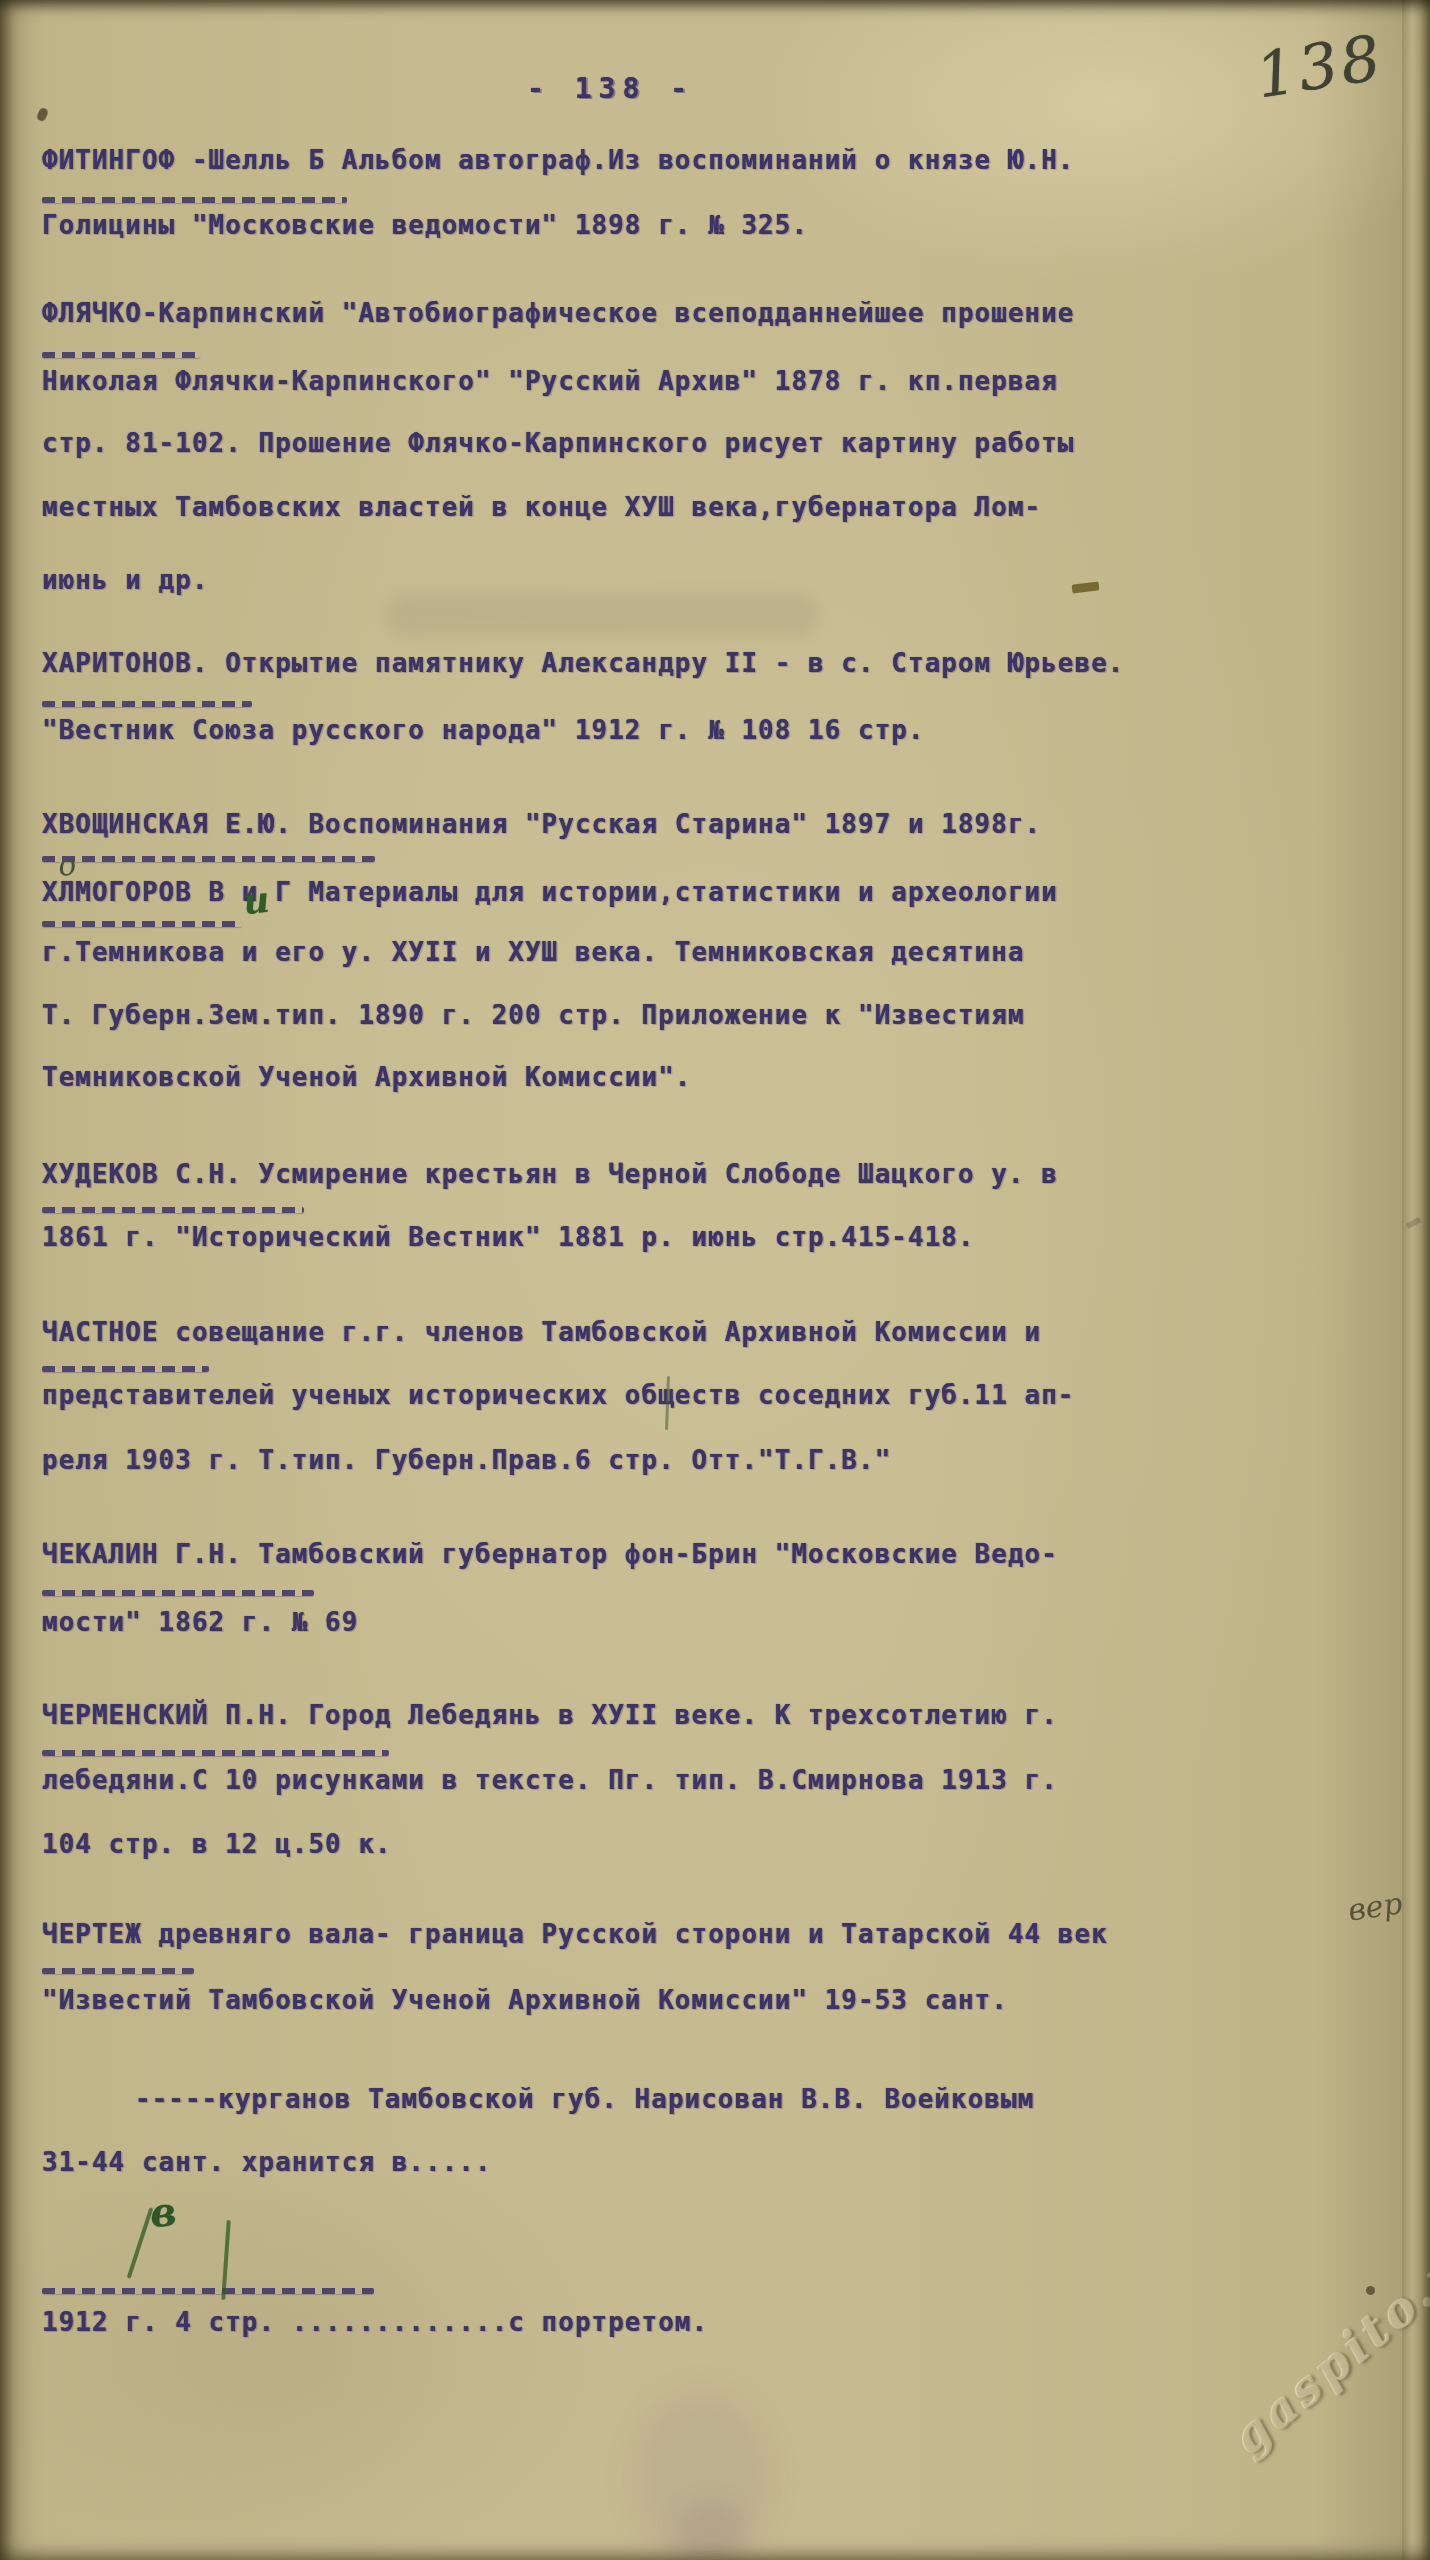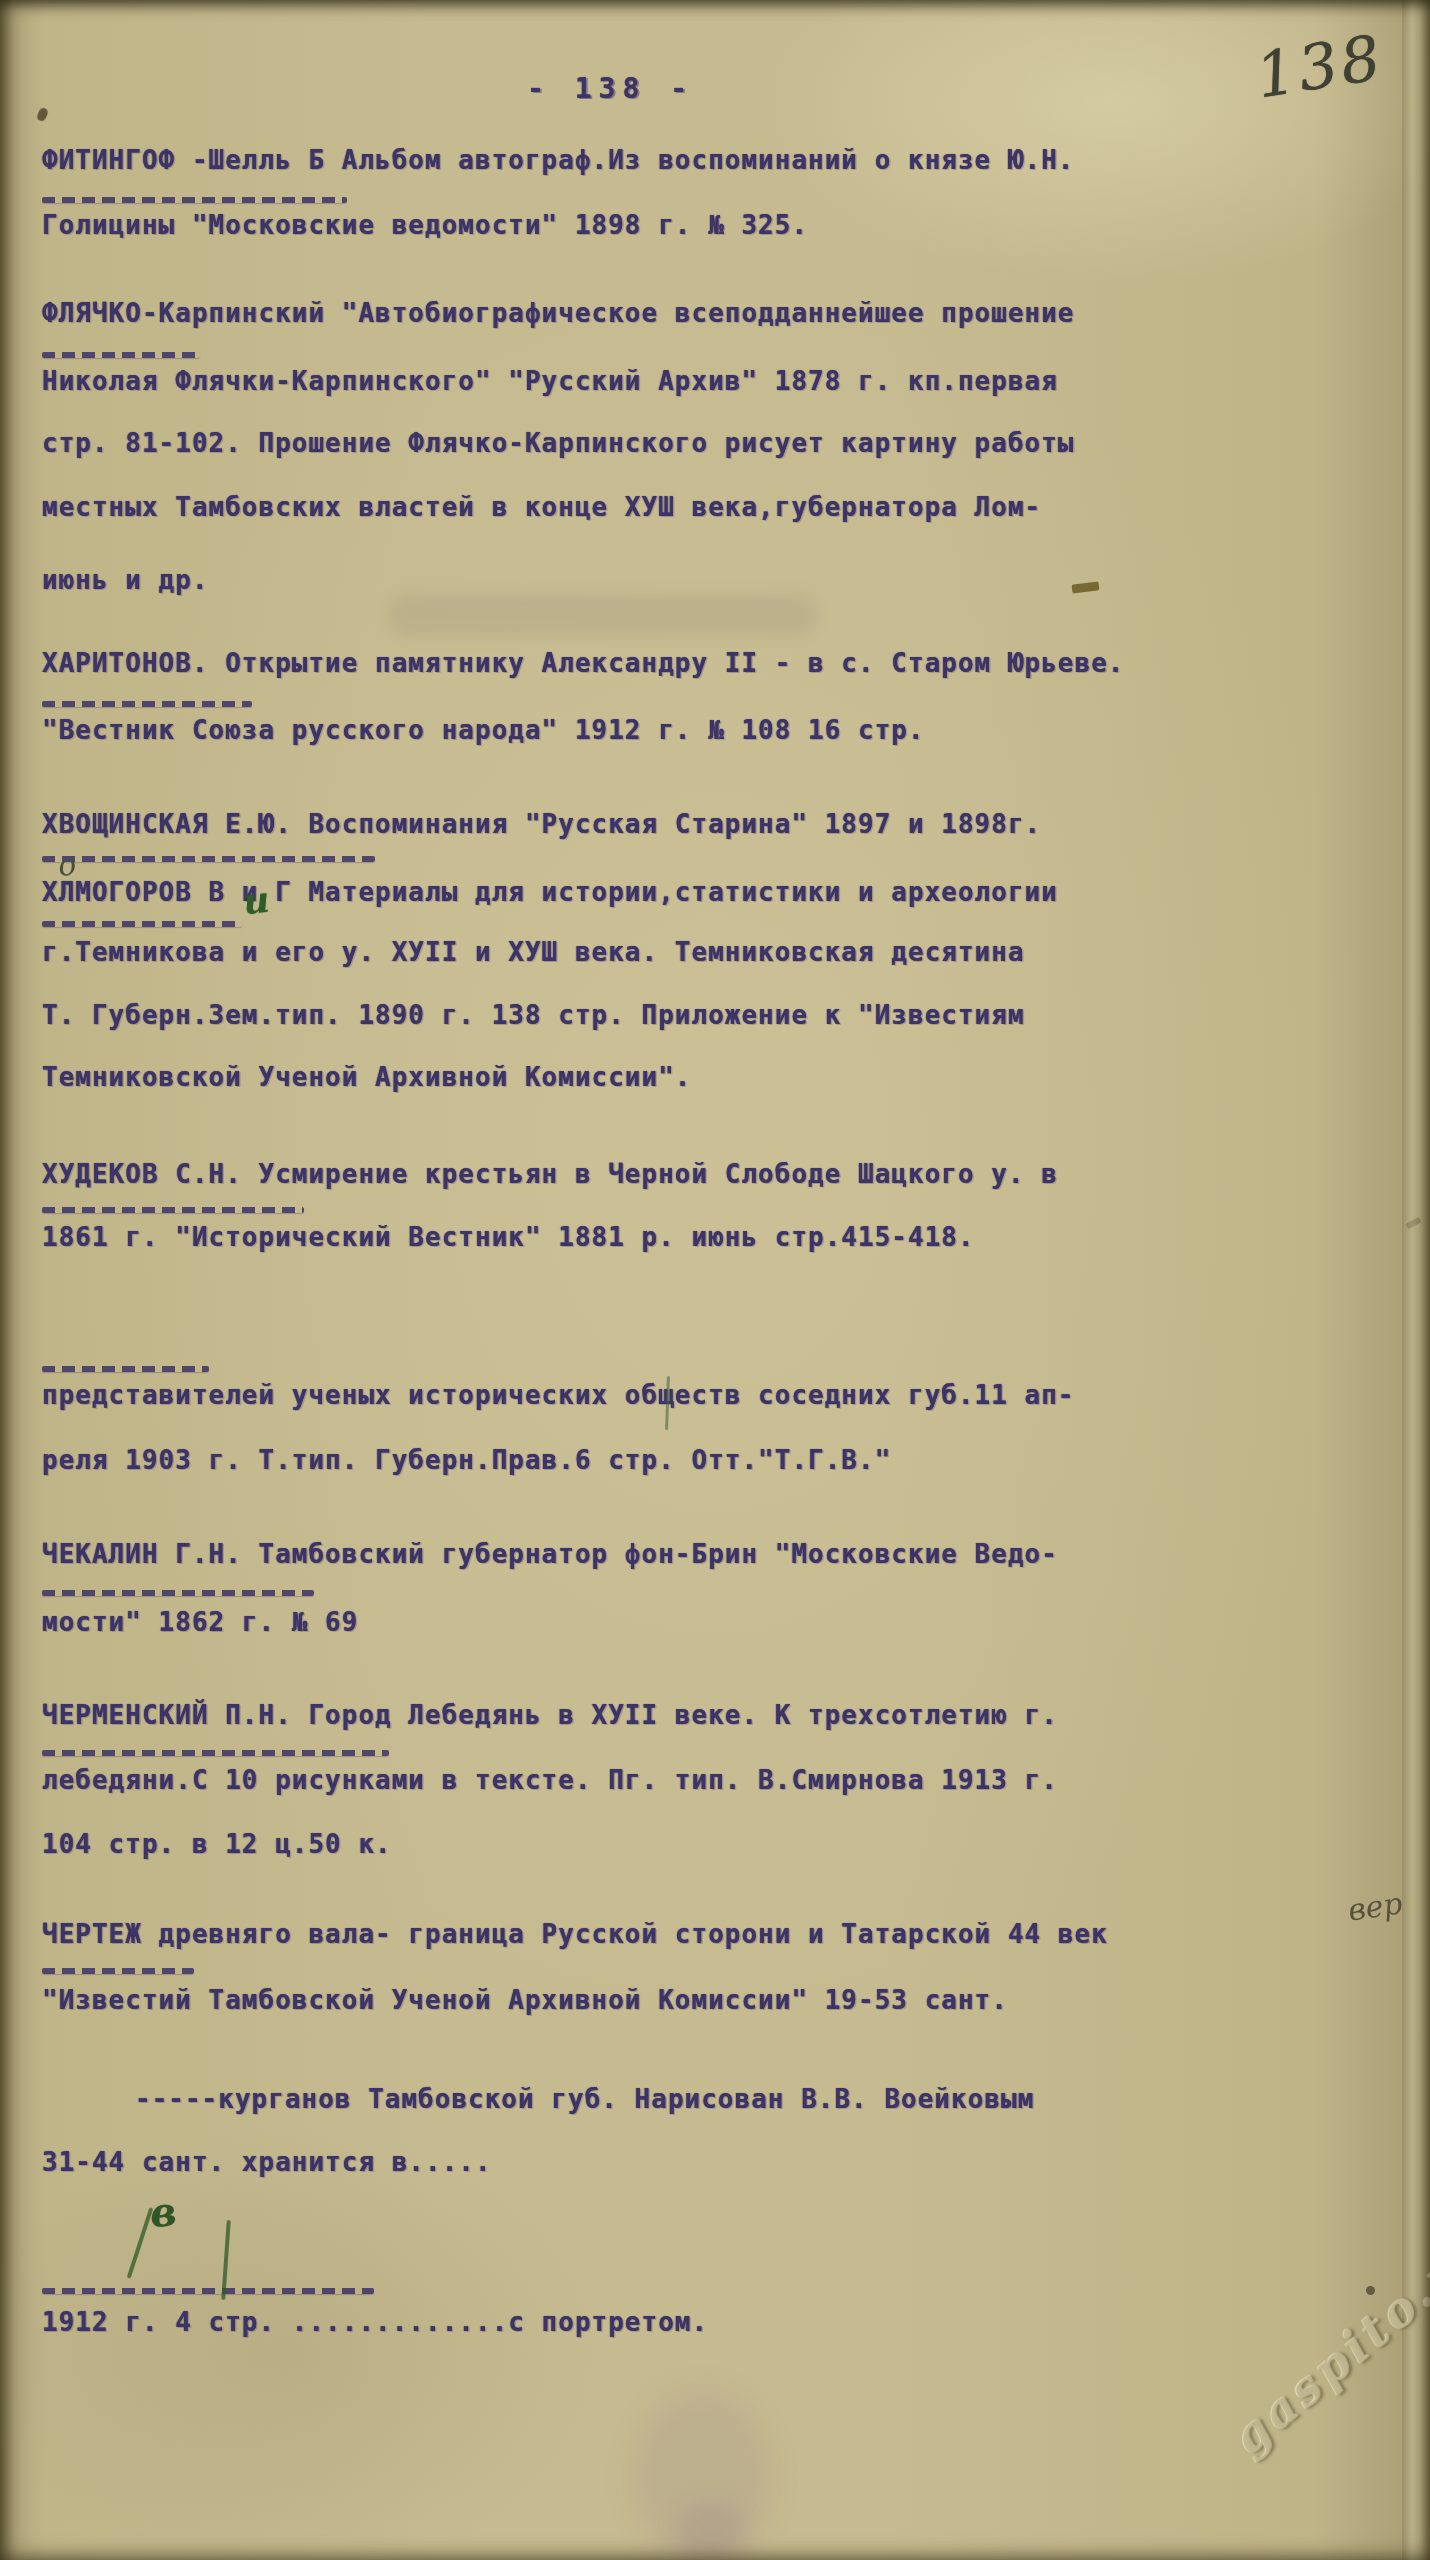--- a/index.html
+++ b/index.html
@@ -95,27 +95,28 @@
   <div class="line" style="top:650px">ХАРИТОНОВ. Открытие памятнику Александру II - в с. Старом Юрьеве.</div>
   <div class="dash" style="top:701px;width:210px"></div>
   <div class="line" style="top:717px">"Вестник Союза русского народа" 1912 г. № 108 16 стр.</div>
 
   <div class="line" style="top:811px">ХВОЩИНСКАЯ Е.Ю. Воспоминания "Русская Старина" 1897 и 1898г.</div>
   <div class="dash" style="top:856px;width:333px"></div>
 
   <div class="line" style="top:879px">ХЛМОГОРОВ В и Г Материалы для истории,статистики и археологии</div>
   <div class="dash" style="top:921px;width:200px"></div>
   <div class="line" style="top:939px">г.Темникова и его у. ХУII и ХУШ века. Темниковская десятина</div>
-  <div class="line" style="top:1002px">Т. Губерн.Зем.тип. 1890 г. 138 стр. Приложение к "Известиям</div>
+  <div class="line" style="top:1002px">Т. Губерн.Зем.тип. 1890 г. 200 стр. Приложение к "Известиям</div>
   <div class="line" style="top:1064px">Темниковской Ученой Архивной Комиссии".</div>
 
   <div class="line" style="top:1161px">ХУДЕКОВ С.Н. Усмирение крестьян в Черной Слободе Шацкого у. в</div>
   <div class="dash" style="top:1207px;width:262px"></div>
   <div class="line" style="top:1224px">1861 г. "Исторический Вестник" 1881 р. июнь стр.415-418.</div>
 
+  <div class="line" style="top:1319px">ЧАСТНОЕ совещание г.г. членов Тамбовской Архивной Комиссии и</div>
   <div class="dash" style="top:1366px;width:167px"></div>
   <div class="line" style="top:1382px">представителей ученых исторических обществ соседних губ.11 ап-</div>
   <div class="line" style="top:1447px">реля 1903 г. Т.тип. Губерн.Прав.6 стр. Отт."Т.Г.В."</div>
 
   <div class="line" style="top:1541px">ЧЕКАЛИН Г.Н. Тамбовский губернатор фон-Брин "Московские Ведо-</div>
   <div class="dash" style="top:1590px;width:272px"></div>
   <div class="line" style="top:1609px">мости" 1862 г. № 69</div>
 
   <div class="line" style="top:1702px">ЧЕРМЕНСКИЙ П.Н. Город Лебедянь в ХУII веке. К трехсотлетию г.</div>
   <div class="dash" style="top:1750px;width:347px"></div>

